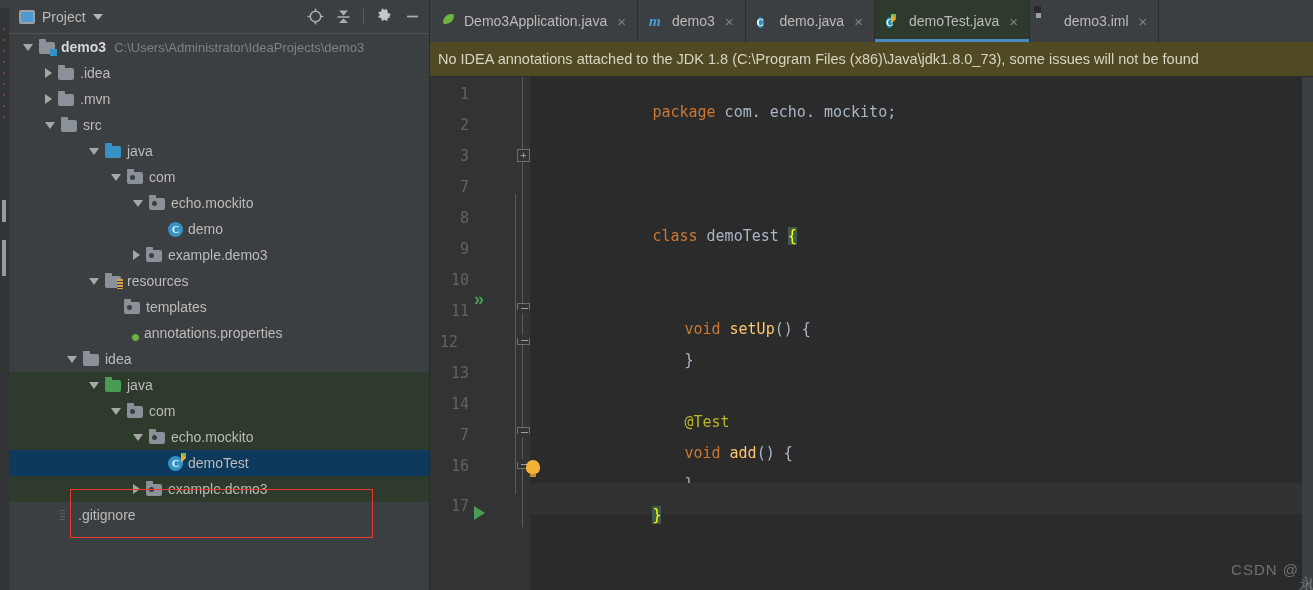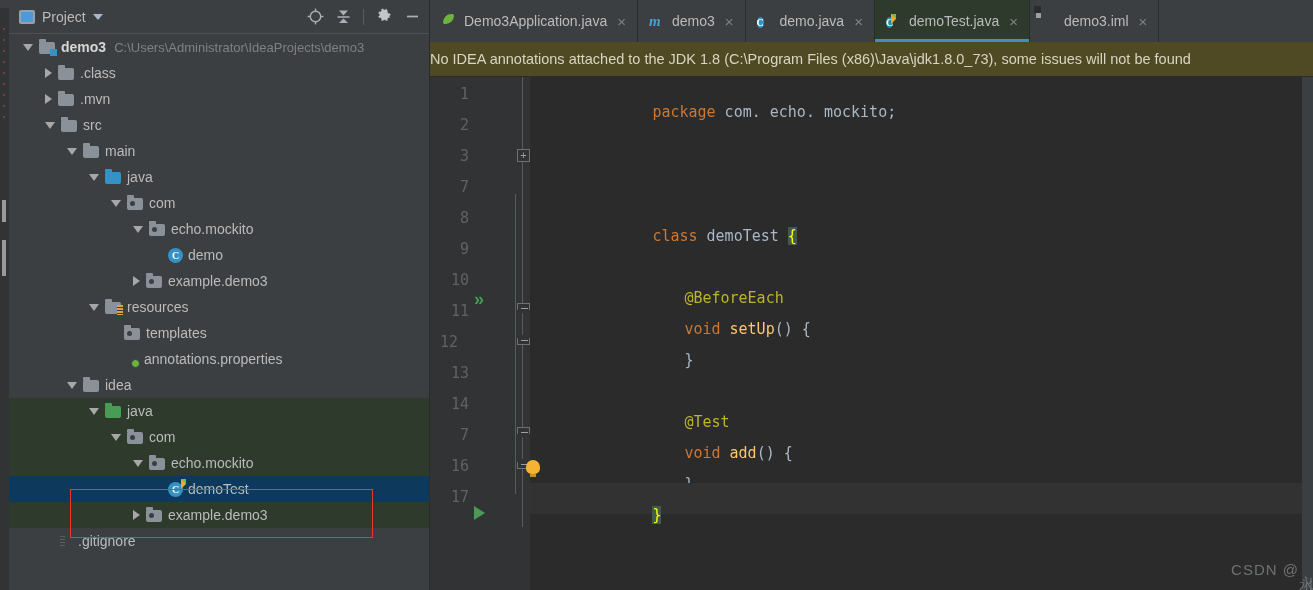--- a/index.html
+++ b/index.html
@@ -121,21 +121,21 @@
   .ic-m { color:#4a9fd4;font-style:italic;font-weight:bold;font-size:15px;font-family:"Liberation Serif",serif;line-height:16px; }
   .ic-c { width:15px;height:15px;border-radius:50%;background:#3592c4;color:#fff;font-size:10px;font-weight:bold;text-align:center;line-height:15px;font-family:"Liberation Serif",serif; }
   .ic-test { width:15px;height:15px;border-radius:50%;background:#1f8fa6;position:relative;color:#fff;font-size:10px;font-weight:bold;text-align:center;line-height:15px;font-family:"Liberation Serif",serif; }
   .ic-test:after{content:'';position:absolute;right:-3px;top:-3px;width:0;height:0;border-left:5px solid #f0a732;border-bottom:5px solid transparent;border-top:5px solid #6cbf4b;}
   .ic-iml { width:13px;height:15px;background:#c9ccce;position:relative; }
   .ic-iml:after{content:'';position:absolute;right:0;bottom:0;width:7px;height:7px;background:#2b2b2b;}
   .ic-iml:before{content:'';position:absolute;right:0;top:0;width:5px;height:5px;background:#9aa0a6;}
 
   .notif-bar {
     height:35px; background:#4f4a23; color:#d9d4c3; font-size:14.5px;
-    display:flex; align-items:center; border-bottom:1px solid #2b2b2b;
+    display:flex; align-items:center; padding-left:8px; border-bottom:1px solid #2b2b2b;
   }
 
   .code-wrap { flex:1; position:relative; background:#2b2b2b; overflow:hidden; display:flex; }
   .gutter { width:86px; flex:0 0 86px; background:#313335; position:relative; }
   .lnum {
     position:absolute; right:47px; width:40px; text-align:right;
     color:#606366; font-size:15px; font-family:"DejaVu Sans Mono", monospace;
   }
   .gutter-run { position:absolute; left:44px; }
   .chev2 { color:#499c54; font-size:18px; line-height:1; font-weight:bold; letter-spacing:-3px; }
@@ -251,45 +251,37 @@
           </span>
           <span class="node-label bold">demo3</span>
           <span class="node-path">C:\Users\Administrator\IdeaProjects\demo3</span>
         </div>
         <div class="tree-row">
           <span style="display:inline-block;width:36px;flex:0 0 36px"></span>
           <span class="tw tw-right"></span>
           <span class="ico">
             <span class="folder"></span>
           </span>
-          <span class="node-label">.class</span>
+          <span class="node-label">.idea</span>
         </div>
         <div class="tree-row">
           <span style="display:inline-block;width:36px;flex:0 0 36px"></span>
           <span class="tw tw-right"></span>
           <span class="ico">
             <span class="folder"></span>
           </span>
           <span class="node-label">.mvn</span>
         </div>
         <div class="tree-row">
           <span style="display:inline-block;width:36px;flex:0 0 36px"></span>
           <span class="tw tw-down"></span>
           <span class="ico">
             <span class="folder"></span>
           </span>
           <span class="node-label">src</span>
-        </div>
-        <div class="tree-row">
-          <span style="display:inline-block;width:58px;flex:0 0 58px"></span>
-          <span class="tw tw-down"></span>
-          <span class="ico">
-            <span class="folder"></span>
-          </span>
-          <span class="node-label">main</span>
         </div>
         <div class="tree-row">
           <span style="display:inline-block;width:80px;flex:0 0 80px"></span>
           <span class="tw tw-down"></span>
           <span class="ico">
             <span class="folder blue"></span>
           </span>
           <span class="node-label">java</span>
         </div>
         <div class="tree-row">
@@ -453,21 +445,21 @@
             <div class="lnum" style="top: 101px;">7</div>
             <div class="lnum" style="top: 132px;">8</div>
             <div class="lnum" style="top: 163px;">9</div>
             <div class="lnum" style="top: 194px;">10</div>
             <div class="lnum" style="top: 225px;">11</div>
             <div class="lnum" style="top: 256px; text-align: center;">12</div>
             <div class="lnum" style="top: 287px;">13</div>
             <div class="lnum" style="top: 318px;">14</div>
             <div class="lnum" style="top: 349px;">7</div>
             <div class="lnum" style="top: 380px;">16</div>
-            <div class="lnum" style="top: 411px;">17</div>
+            <div class="lnum" style="top: 420px;">17</div>
           </div>
         <div class="gutter-run" style="top:213px">
           <div class="chev2">»</div>
         </div>
         <div class="gutter-run" style="top:429px">
           <div class="tri-run"></div>
         </div>
         <div class="vcs-bar" style="top:117px; height:300px;"></div>
       </div>
 
@@ -502,25 +494,20 @@
         <div class="cline" style="top:96px"></div>
 
         <div class="cline" style="top:127px">
           <span class="ctext">
             <span class="kw">class</span><span class="plain"> demoTest </span><span class="brace-hl">{</span>
           </span>
         </div>
 
         <div class="cline" style="top:158px"></div>
 
-        <div class="cline" style="top:189px">
-          <span class="ctext" style="left:46px">
-            <span class="ann">@BeforeEach</span>
-          </span>
-        </div>
 
         <div class="cline" style="top:220px">
           <span class="ctext" style="left:46px">
             <span class="kw">void</span><span class="mth"> setUp</span><span class="brc">() {</span>
           </span>
         </div>
 
         <div class="cline" style="top:251px">
           <span class="ctext" style="left:46px">
             <span class="brc">}</span>

